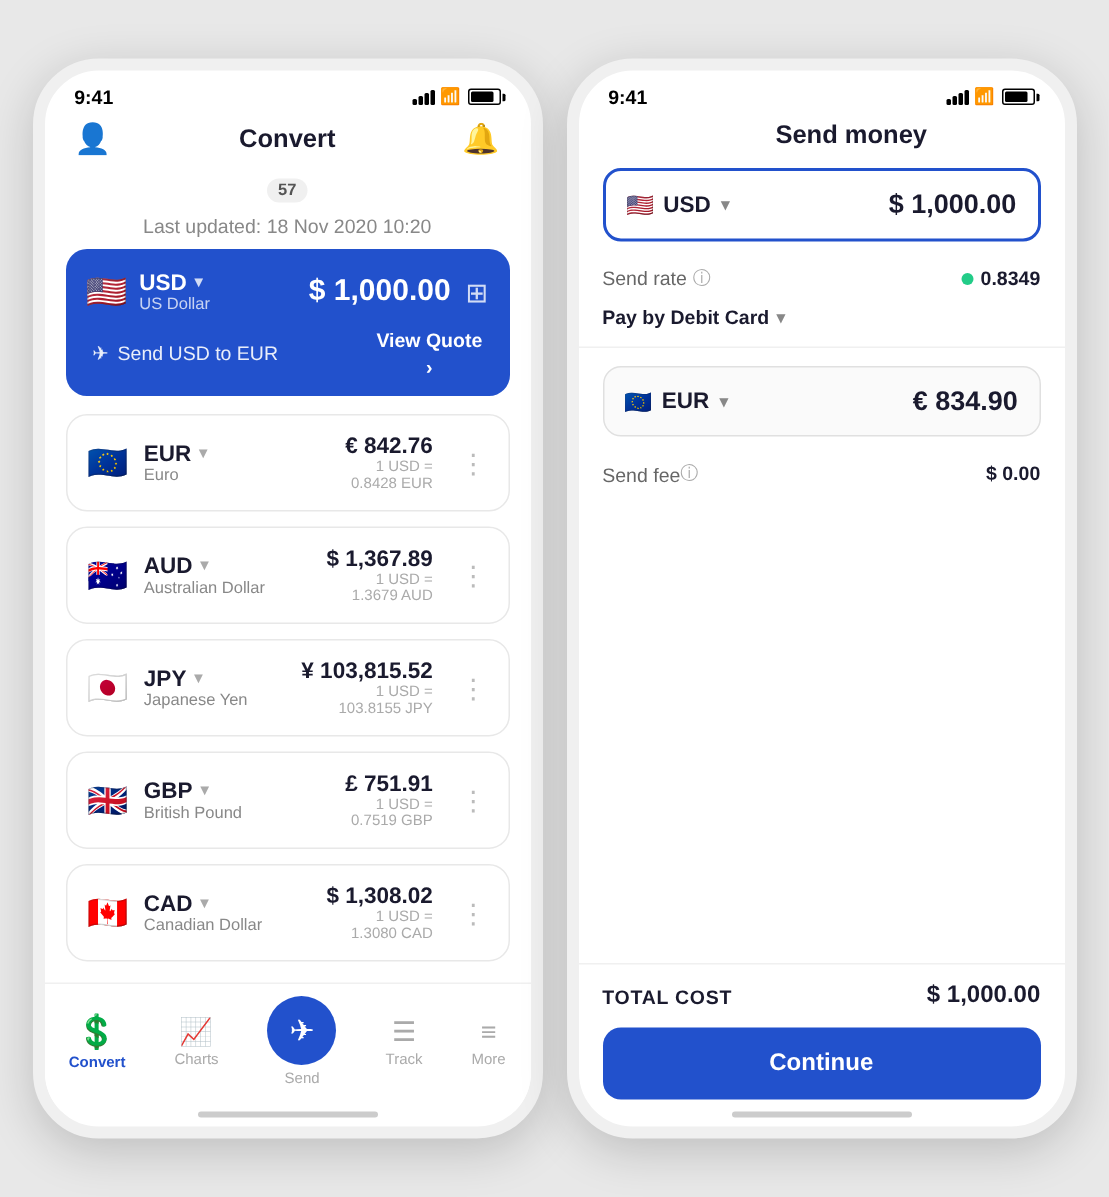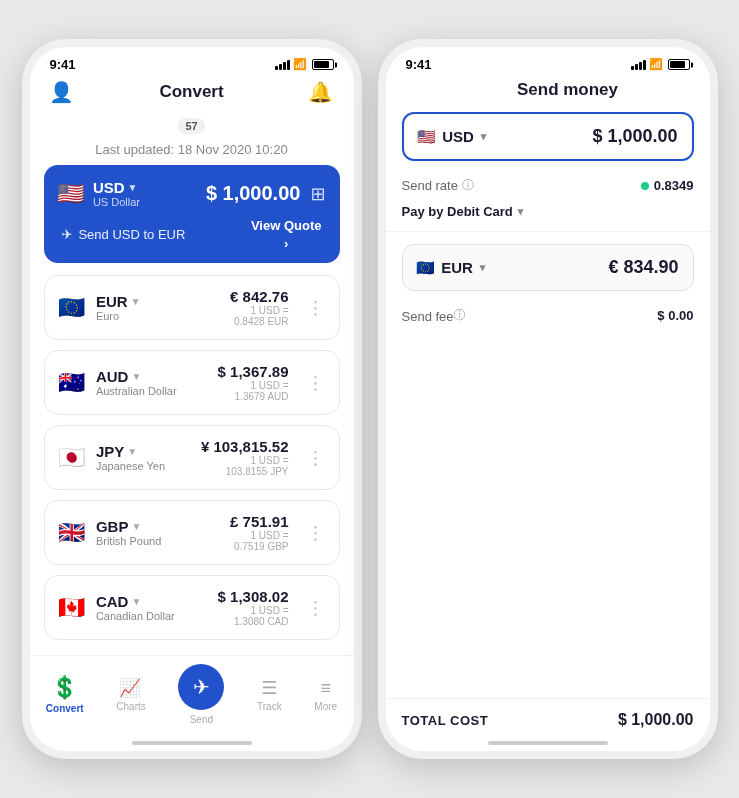--- a/index.html
+++ b/index.html
@@ -612,16 +612,17 @@
         <span class="fee-value">$ 0.00</span>
       </div>
 
     </div>
 
     <div class="total-bar">
       <span class="total-label">TOTAL COST</span>
       <span class="total-value">$ 1,000.00</span>
     </div>
 
+    <button class="continue-btn">Continue</button>
 
     <div class="home-indicator"></div>
   </div>
 </div>
 
 </body></html>

